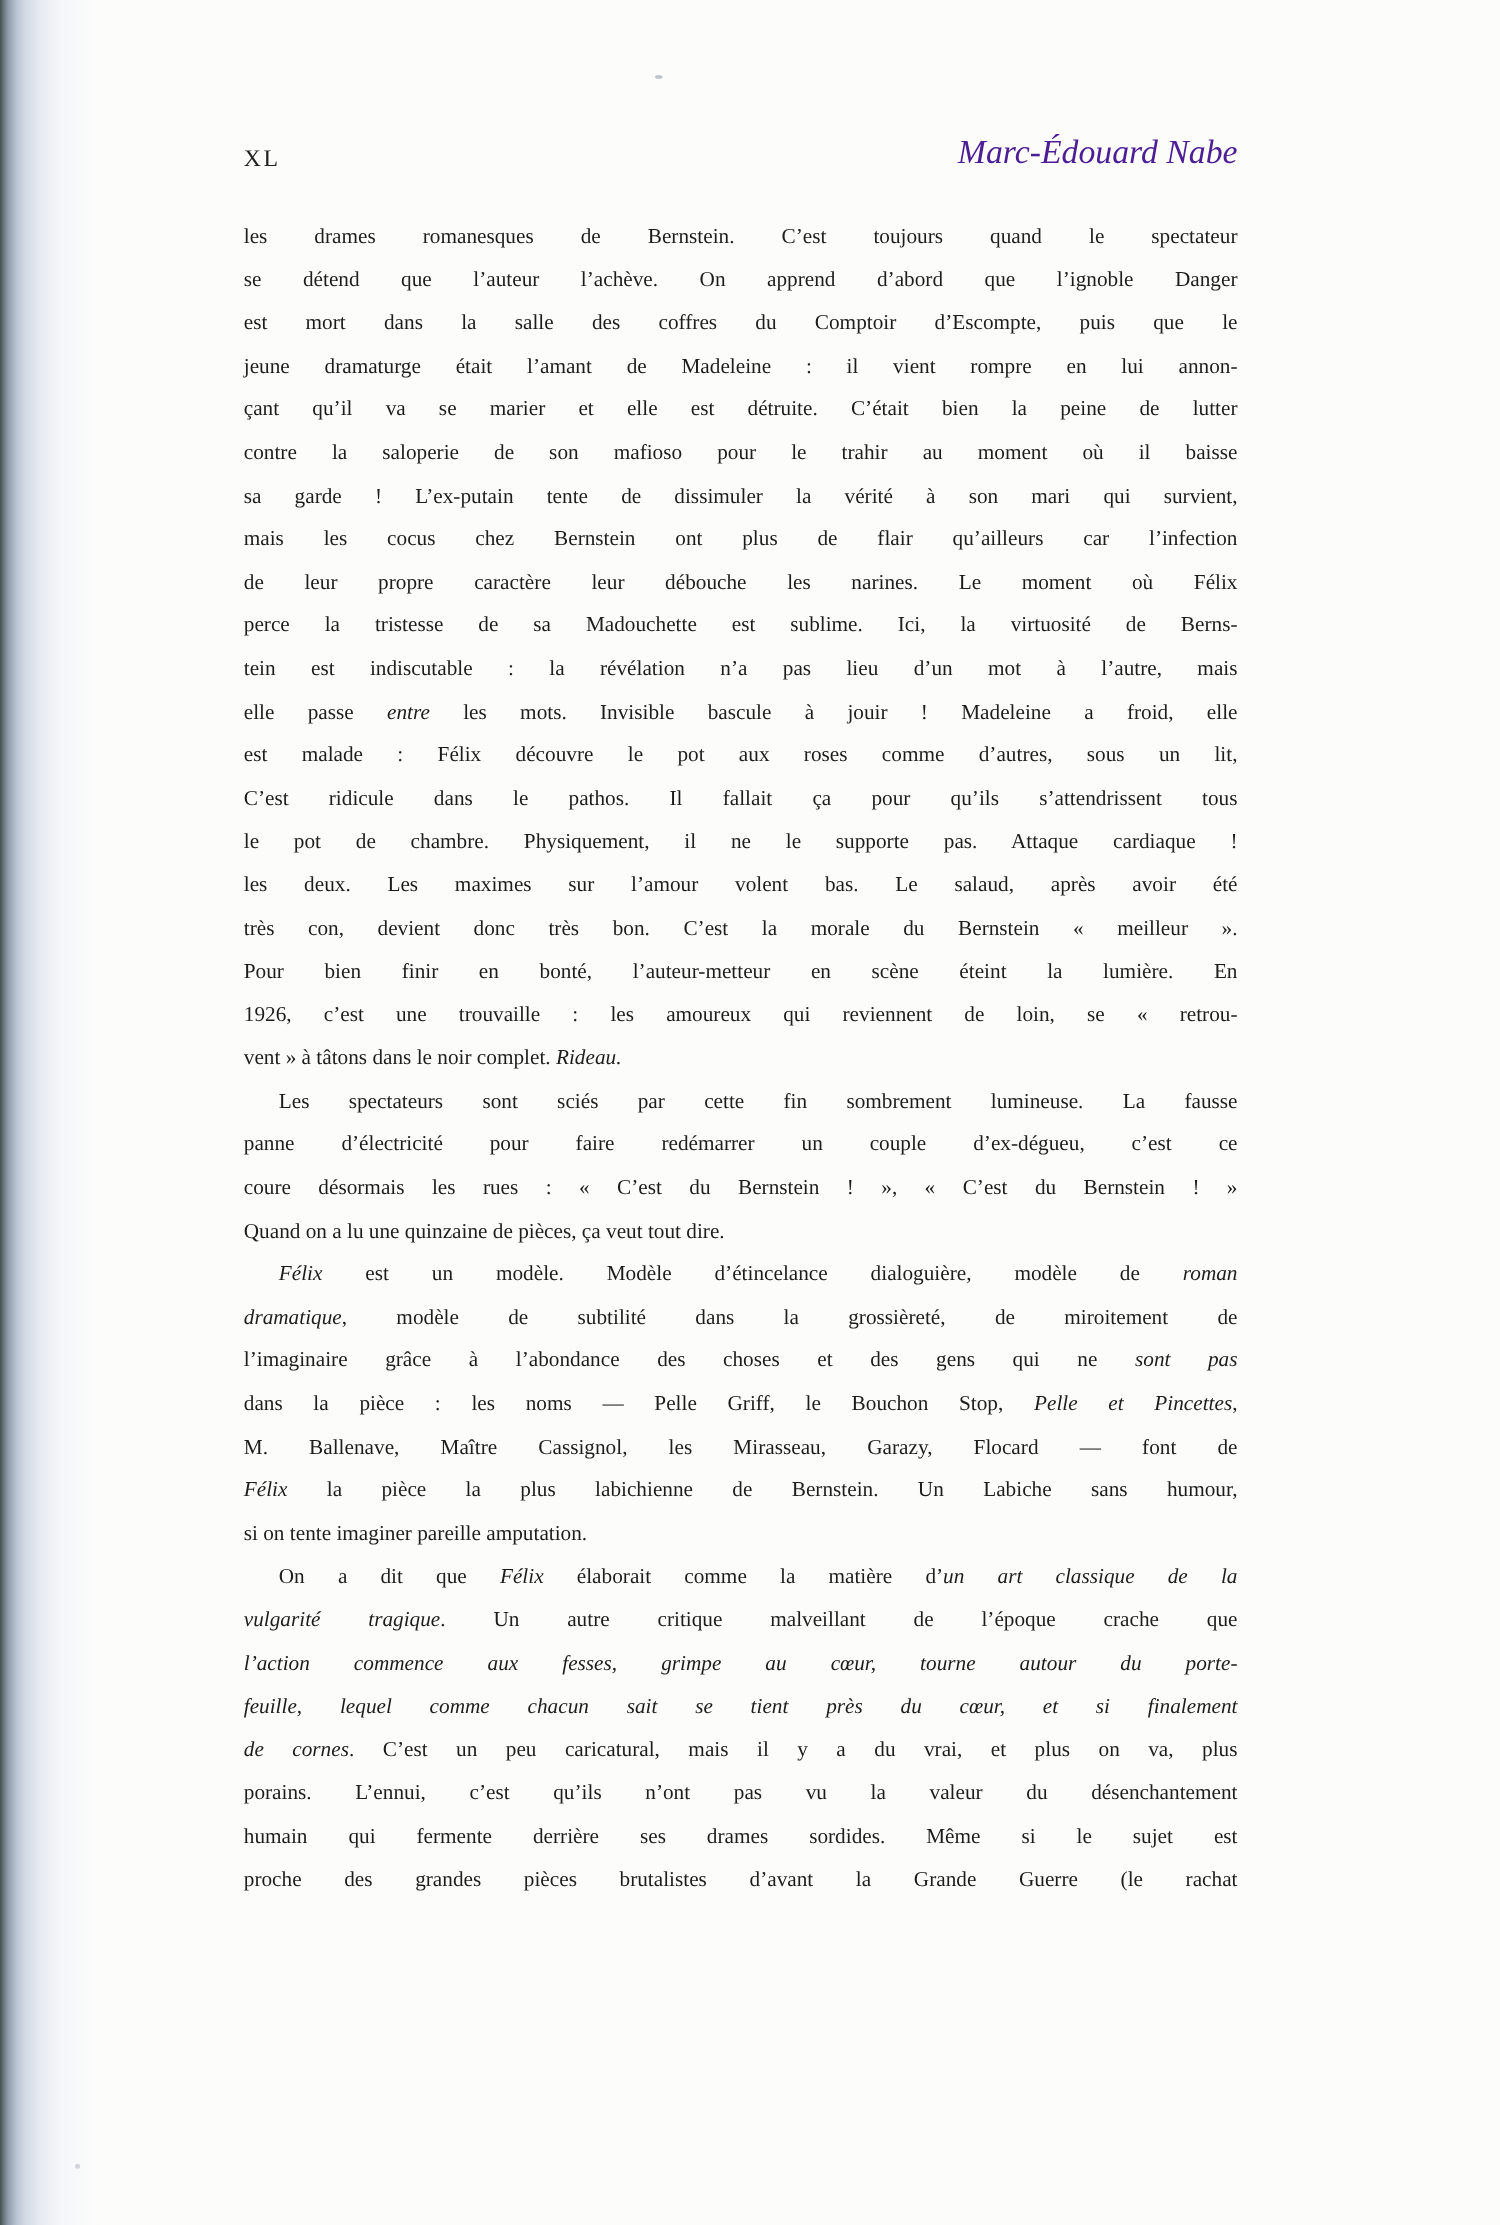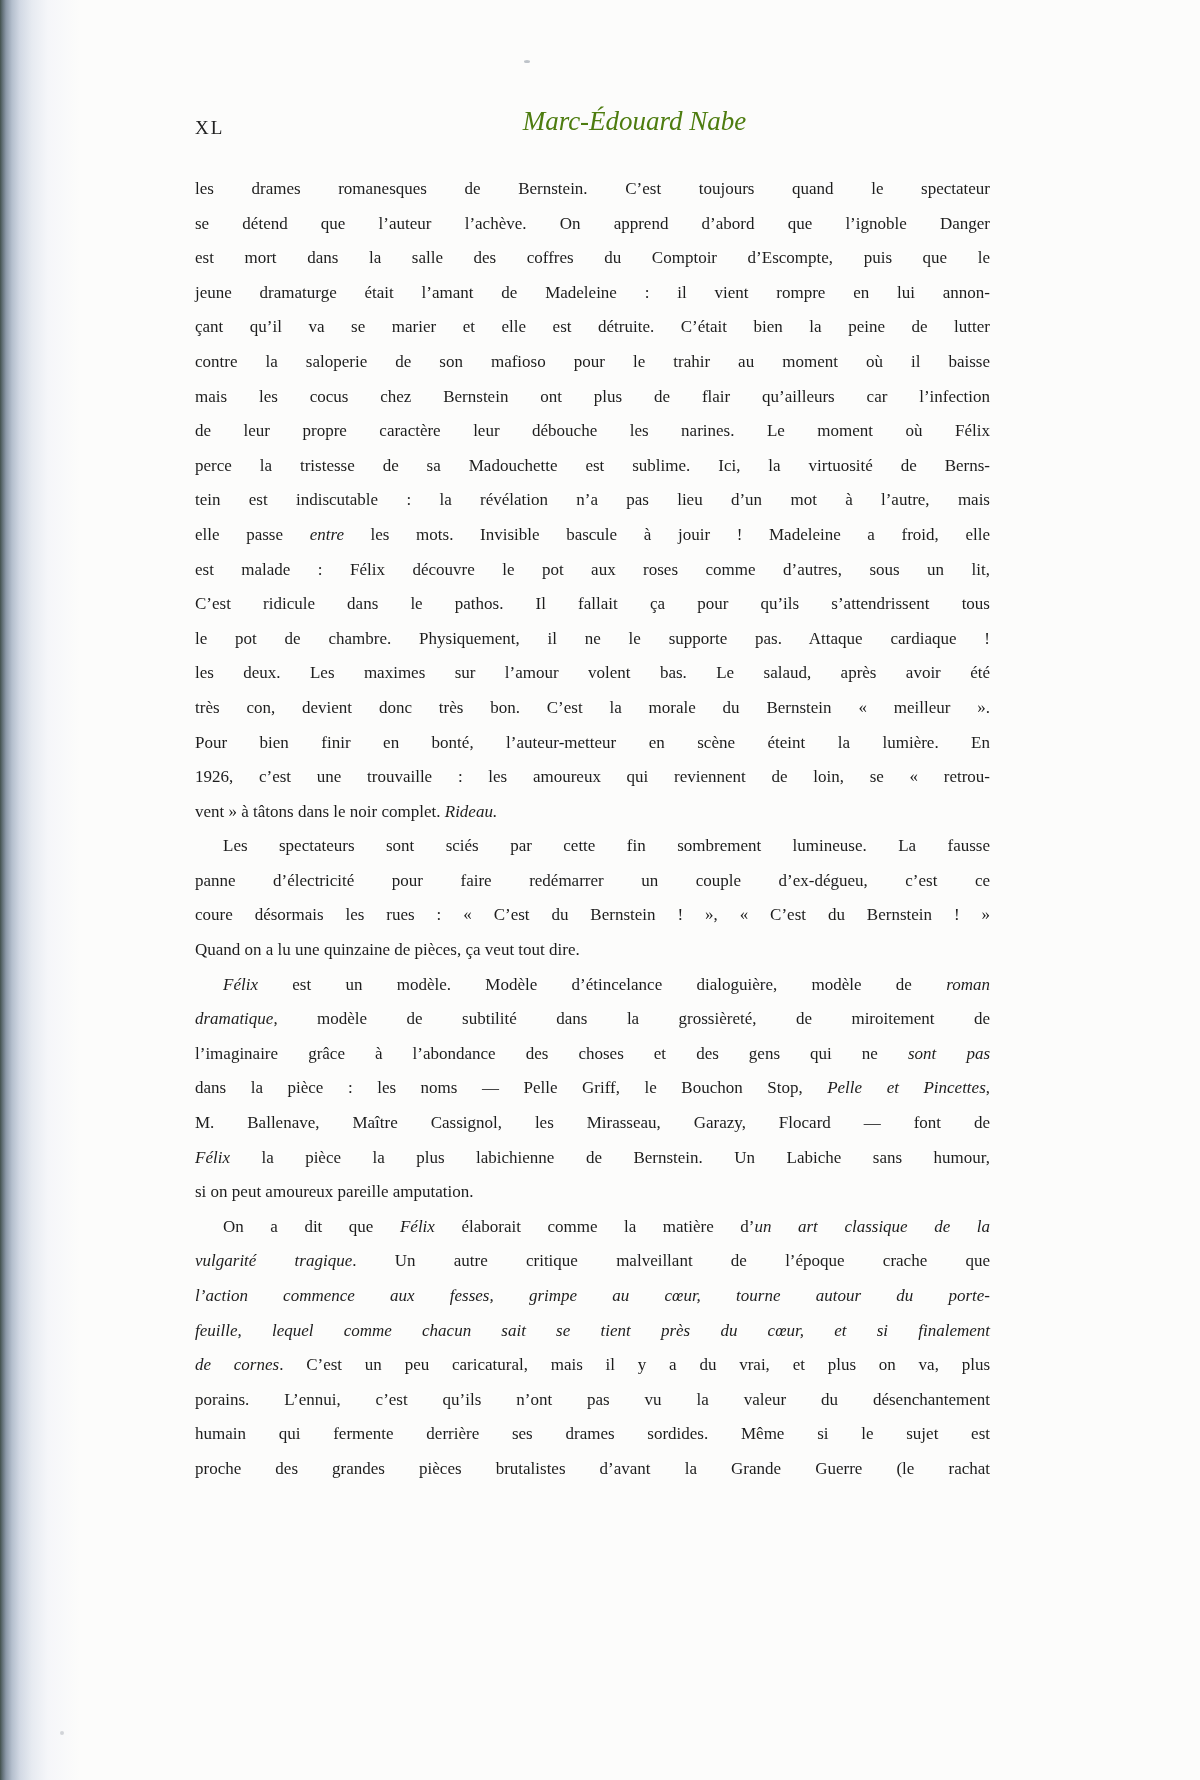--- a/index.html
+++ b/index.html
@@ -49,26 +49,26 @@
   }
   .folio {
     position: absolute;
     left: 0; bottom: 5px;
     font-size: 19px;
     letter-spacing: 2px;
     color: #222;
   }
   .running-title {
     display: block;
-    text-align: center;
+    text-align: right;
     padding-left: 84px;       
     font-style: italic;
     font-size: 27px;
     line-height: 42px;
-    color: #4d7c0f;
+    color: #4c1d95;
     font-family: Liberation Serif, serif;
   }
 
   main.text-block {
     position: absolute;
     left: 195px; top: 172px;
     width: 795px;
     font-size: 17px;
     line-height: 34.6px;
   }
@@ -94,20 +94,21 @@
     <span class="running-title">Marc-Édouard Nabe</span>
   </header>
 
   <main class="text-block" id="text-block">
       <div class="line"><span>les drames romanesques de Bernstein. C’est toujours quand le spectateur</span></div>
       <div class="line"><span>se détend que l’auteur l’achève. On apprend d’abord que l’ignoble Danger</span></div>
       <div class="line"><span>est mort dans la salle des coffres du Comptoir d’Escompte, puis que le</span></div>
       <div class="line"><span>jeune dramaturge était l’amant de Madeleine : il vient rompre en lui annon-</span></div>
       <div class="line"><span>çant qu’il va se marier et elle est détruite. C’était bien la peine de lutter</span></div>
       <div class="line"><span>contre la saloperie de son mafioso pour le trahir au moment où il baisse</span></div>
+      <div class="line"><span>sa garde ! L’ex-putain tente de dissimuler la vérité à son mari qui survient,</span></div>
       <div class="line"><span>mais les cocus chez Bernstein ont plus de flair qu’ailleurs car l’infection</span></div>
       <div class="line"><span>de leur propre caractère leur débouche les narines. Le moment où Félix</span></div>
       <div class="line"><span>perce la tristesse de sa Madouchette est sublime. Ici, la virtuosité de Berns-</span></div>
       <div class="line"><span>tein est indiscutable : la révélation n’a pas lieu d’un mot à l’autre, mais</span></div>
       <div class="line"><span>elle passe </span><em>entre</em><span> les mots. Invisible bascule à jouir ! Madeleine a froid, elle</span></div>
       <div class="line"><span>est malade : Félix découvre le pot aux roses comme d’autres, sous un lit,</span></div>
       <div class="line"><span>C’est ridicule dans le pathos. Il fallait ça pour qu’ils s’attendrissent tous</span></div>
       <div class="line"><span>le pot de chambre. Physiquement, il ne le supporte pas. Attaque cardiaque !</span></div>
       <div class="line"><span>les deux. Les maximes sur l’amour volent bas. Le salaud, après avoir été</span></div>
       <div class="line"><span>très con, devient donc très bon. C’est la morale du Bernstein « meilleur ».</span></div>
@@ -117,21 +118,21 @@
       <div class="line indented"><span>Les spectateurs sont sciés par cette fin sombrement lumineuse. La fausse</span></div>
       <div class="line"><span>panne d’électricité pour faire redémarrer un couple d’ex-dégueu, c’est ce</span></div>
       <div class="line"><span>coure désormais les rues : « C’est du Bernstein ! », « C’est du Bernstein ! »</span></div>
       <div class="line para-end"><span>Quand on a lu une quinzaine de pièces, ça veut tout dire.</span></div>
       <div class="line indented"><em>Félix</em><span> est un modèle. Modèle d’étincelance dialoguière, modèle de </span><em>roman</em></div>
       <div class="line"><em>dramatique</em><span>, modèle de subtilité dans la grossièreté, de miroitement de</span></div>
       <div class="line"><span>l’imaginaire grâce à l’abondance des choses et des gens qui ne </span><em>sont pas</em></div>
       <div class="line"><span>dans la pièce : les noms — Pelle Griff, le Bouchon Stop, </span><em>Pelle et Pincettes</em><span>,</span></div>
       <div class="line"><span>M. Ballenave, Maître Cassignol, les Mirasseau, Garazy, Flocard — font de</span></div>
       <div class="line"><em>Félix</em><span> la pièce la plus labichienne de Bernstein. Un Labiche sans humour,</span></div>
-      <div class="line para-end"><span>si on peut amoureux pareille amputation.</span></div>
+      <div class="line para-end"><span>si on tente imaginer pareille amputation.</span></div>
       <div class="line indented"><span>On a dit que </span><em>Félix</em><span> élaborait comme la matière d’</span><em>un art classique de la</em></div>
       <div class="line"><em>vulgarité tragique</em><span>. Un autre critique malveillant de l’époque crache que</span></div>
       <div class="line"><em>l’action commence aux fesses, grimpe au cœur, tourne autour du porte-</em></div>
       <div class="line"><em>feuille, lequel comme chacun sait se tient près du cœur, et si finalement</em></div>
       <div class="line"><em>de cornes</em><span>. C’est un peu caricatural, mais il y a du vrai, et plus on va, plus</span></div>
       <div class="line"><span>porains. L’ennui, c’est qu’ils n’ont pas vu la valeur du désenchantement</span></div>
       <div class="line"><span>humain qui fermente derrière ses drames sordides. Même si le sujet est</span></div>
       <div class="line"><span>proche des grandes pièces brutalistes d’avant la Grande Guerre (le rachat</span></div>
     </main>
 </div>

